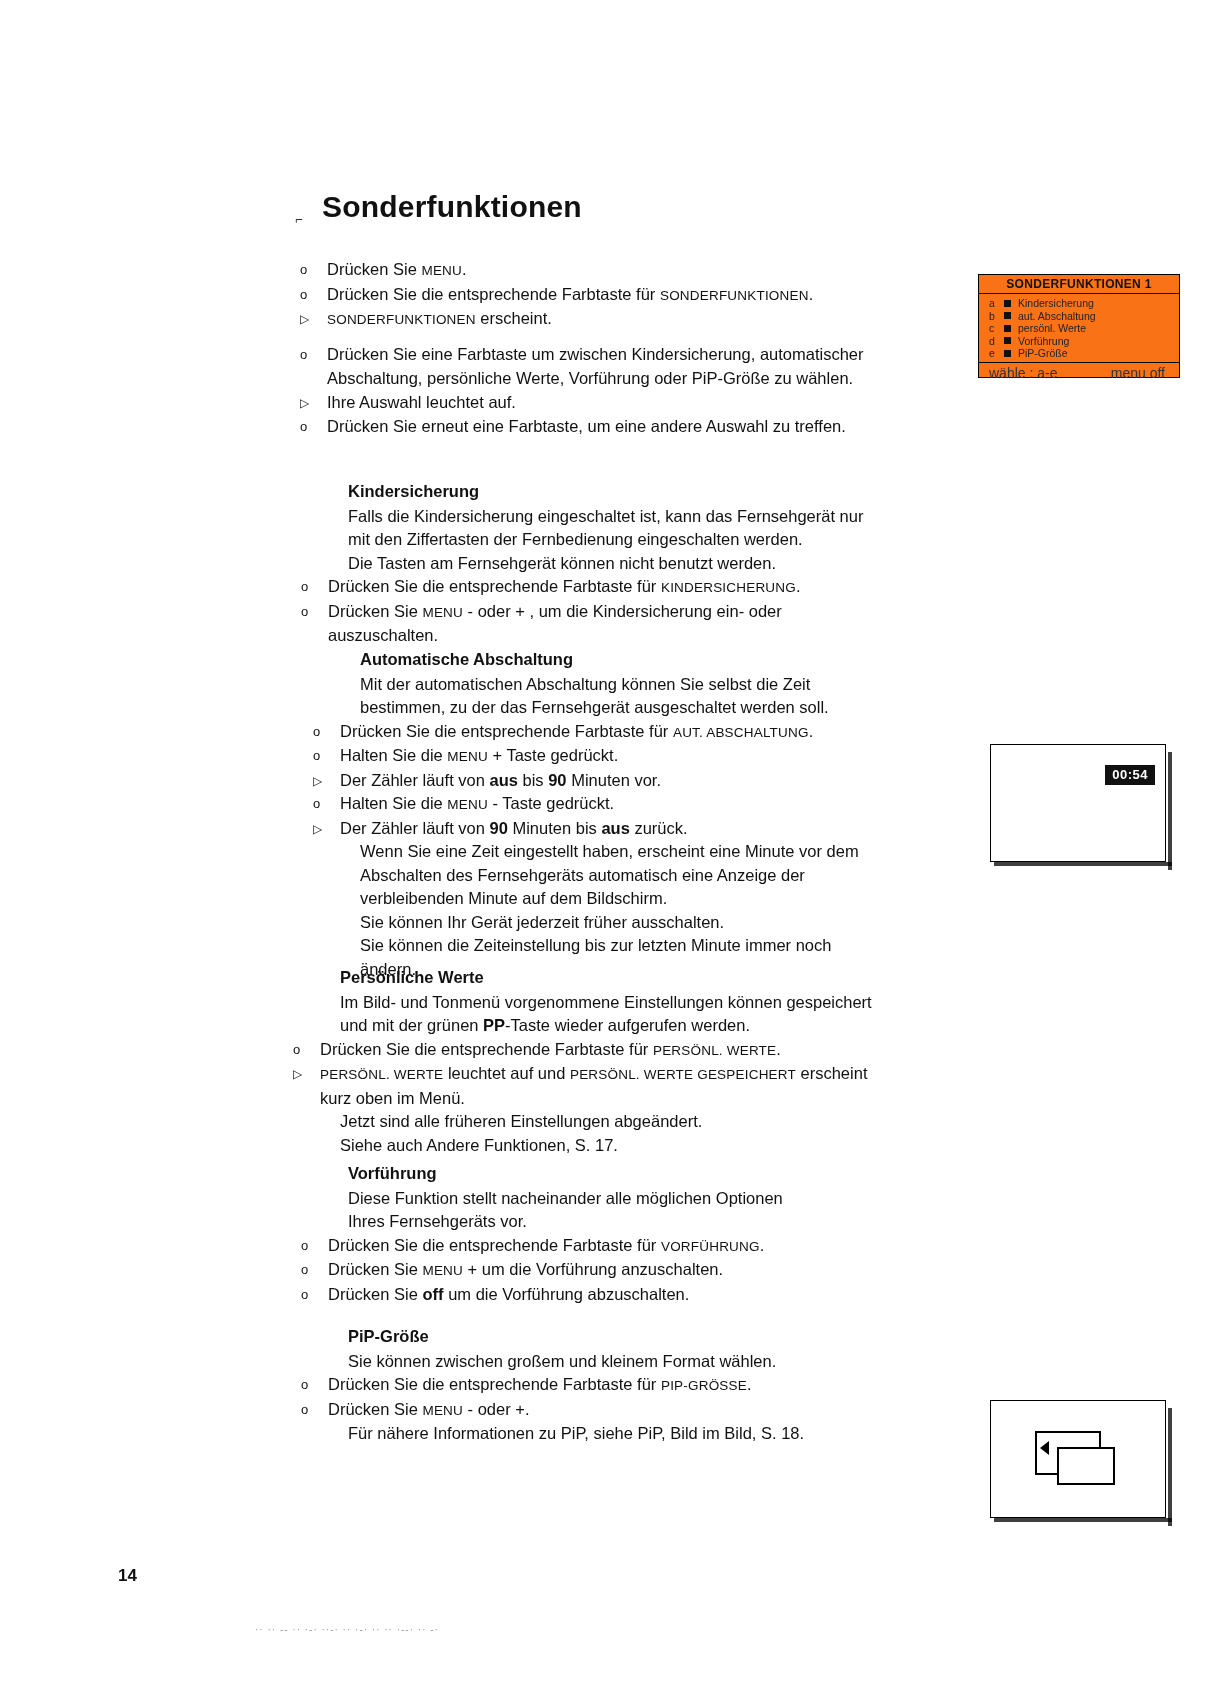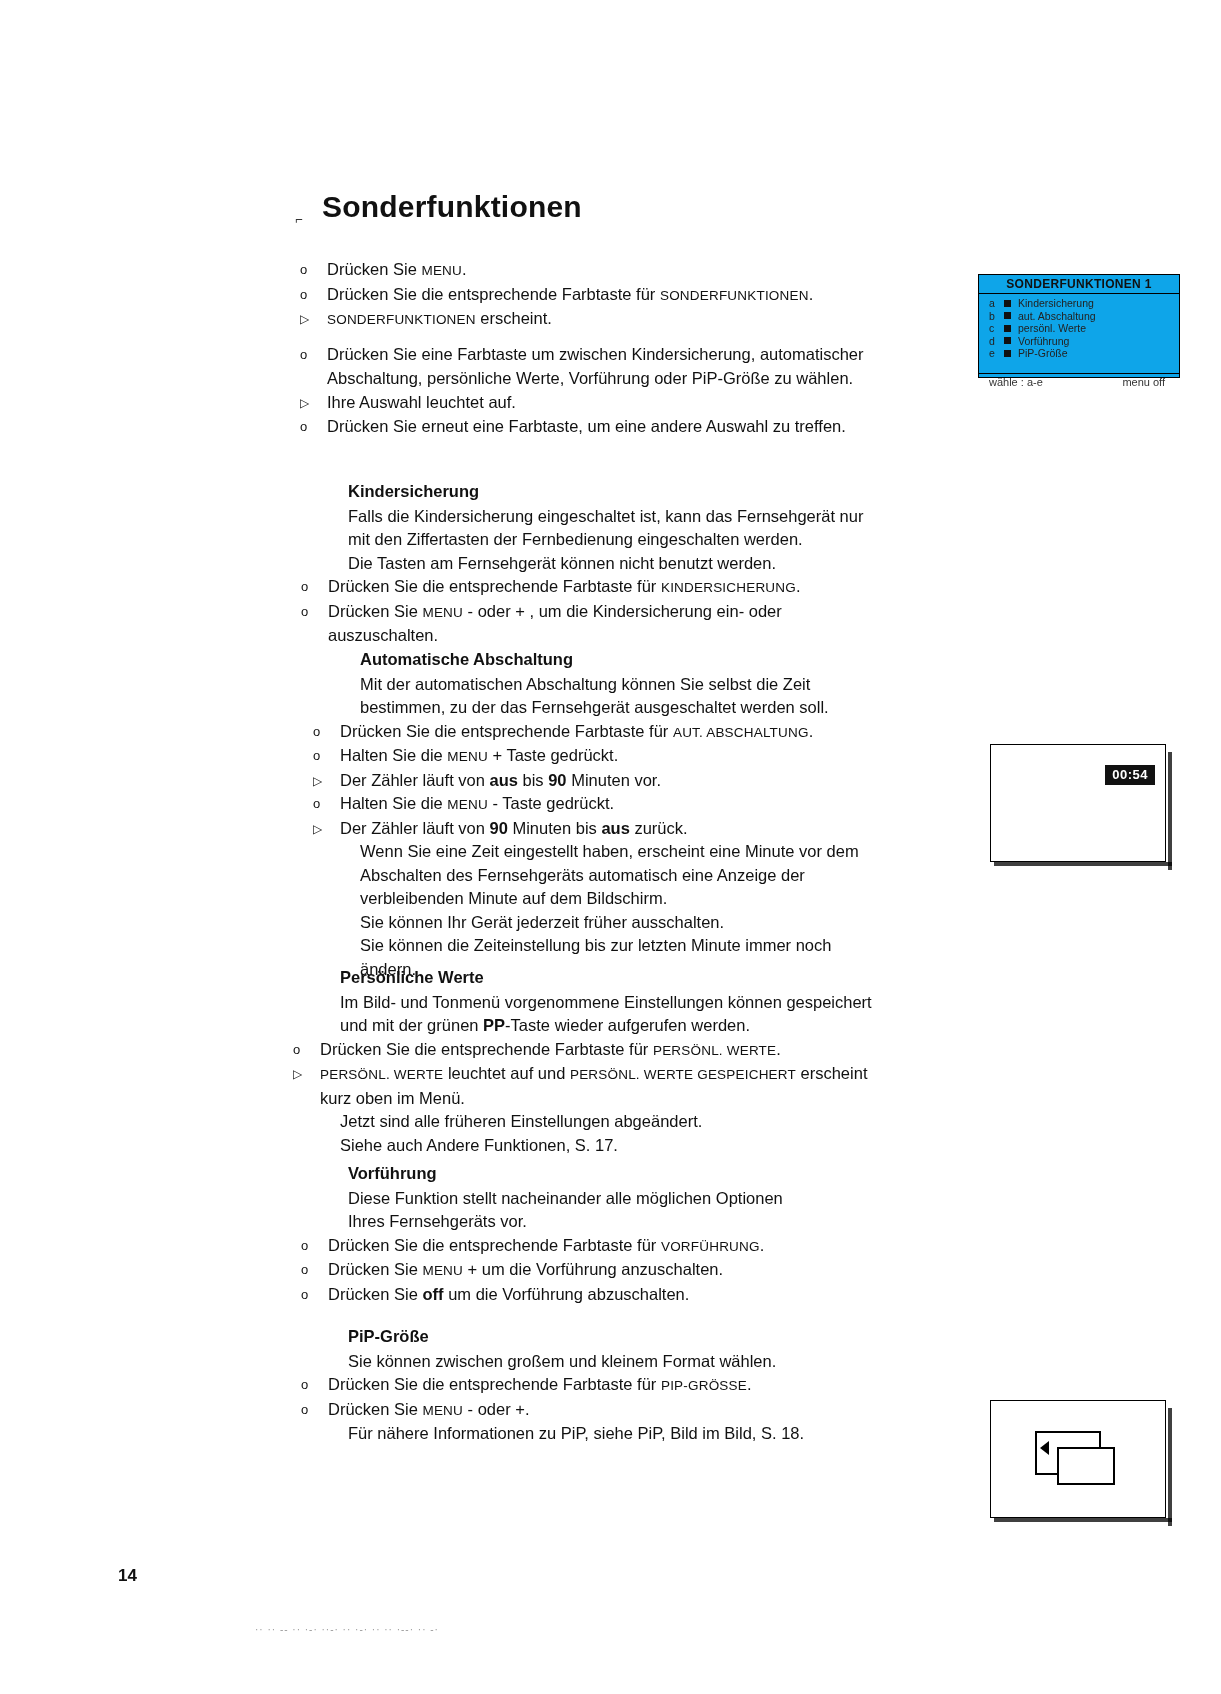--- a/index.html
+++ b/index.html
@@ -79,21 +79,21 @@
   }
 
   
   .fig-menu {
     position: absolute;
     left: 978px;
     top: 274px;
     width: 202px;
     height: 104px;
     border: 1.5px solid #000;
-    background: #0ea5e9;
+    background: #f97316;
     font-size: 10px;
     box-sizing: border-box;
   }
   .fig-menu-title {
     text-align: center;
     font-weight: bold;
     font-size: 12px;
     letter-spacing: 0.3px;
     border-bottom: 1.2px solid #000;
     padding: 2px 0 2px 0;
@@ -110,25 +110,25 @@
     color: #222;
   }
   .fig-menu-key { width: 8px; }
   .fig-menu-sq {
     width: 7px; height: 7px;
     background: #111;
     display: inline-block;
   }
   .fig-menu-foot {
     border-top: 1.2px solid #000;
-    margin-top: 13px;
+    margin-top: 2px;
     display: flex;
     justify-content: space-between;
     padding: 2px 14px 0 10px;
-    font-size: 11px;
+    font-size: 14px;
     color: #333;
   }
 
   .fig-timer {
     position: absolute;
     left: 990px;
     top: 744px;
     width: 176px;
     height: 118px;
     border: 1.5px solid #000;

